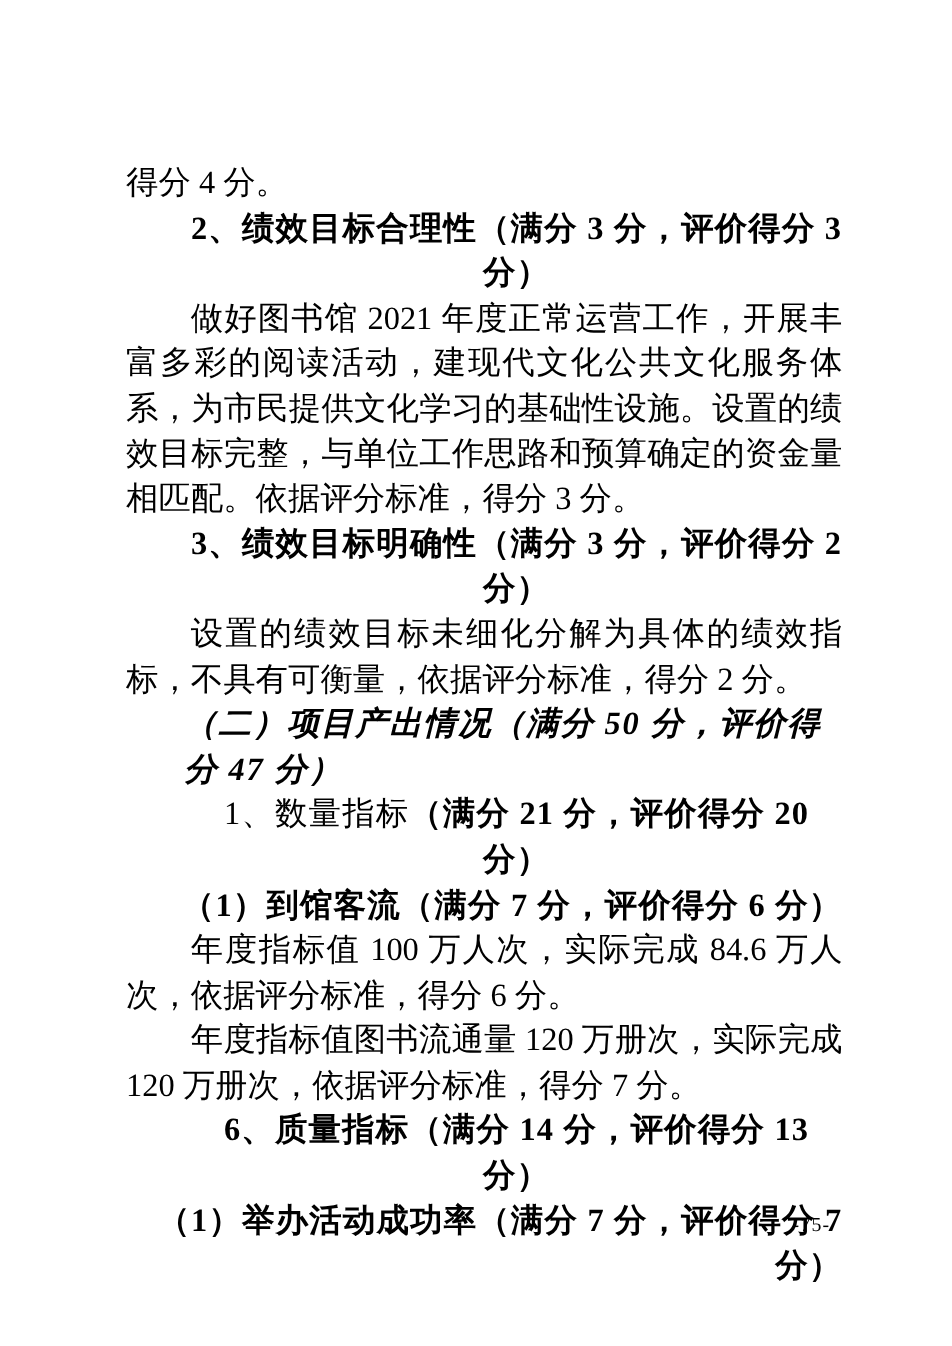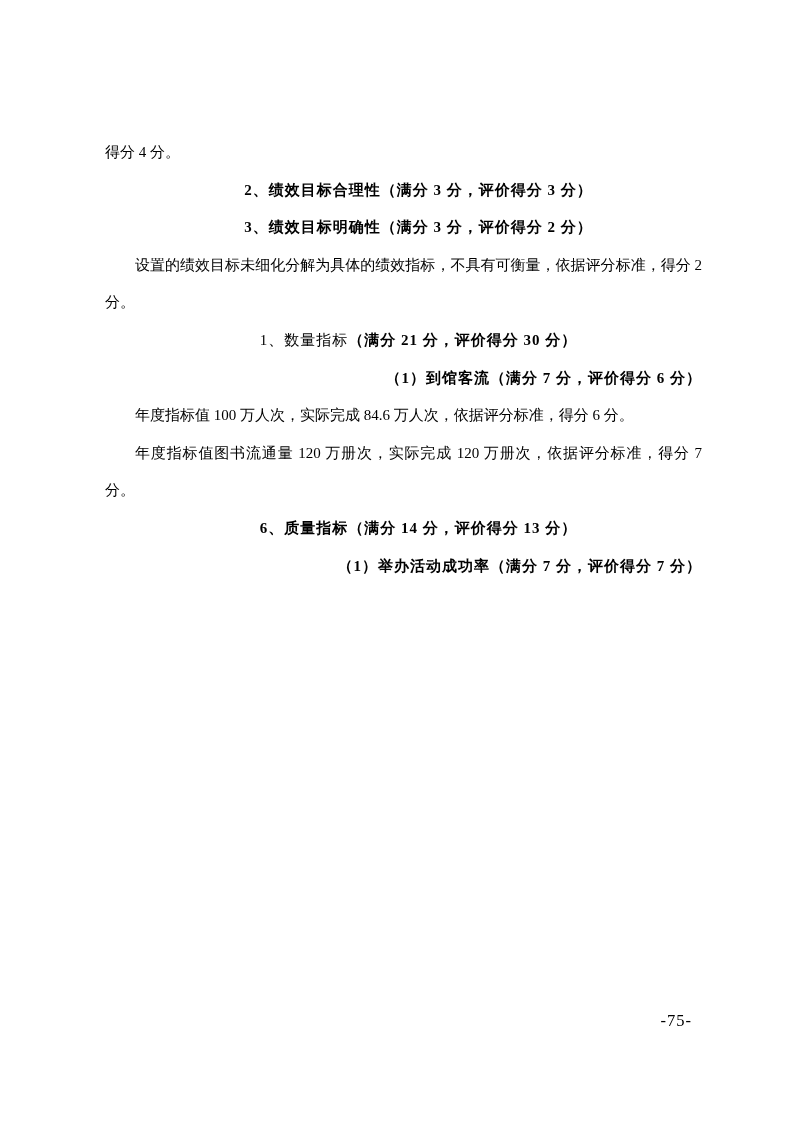--- a/index.html
+++ b/index.html
@@ -16,21 +16,21 @@
     color: #000000;
   }
   .doc-body {
     position: absolute;
     left: 105px;
     top: 134px;
     width: 597px;
   }
   .blk {
     margin: 0;
-    font-size: 15px;
+    font-size: 27px;
     line-height: 37.6px;
     text-align: justify;
     text-justify: inter-ideograph;
     word-break: break-all;
   }
   .para {
     text-indent: 2em;
     font-weight: normal;
   }
   .para-cont {
@@ -68,23 +68,25 @@
     letter-spacing: 1px;
     font-family: "Liberation Serif", "DejaVu Serif", serif;
   }
 </style>
 </head>
 <body>
 
 <div class="doc-body" id="doc-body">
     <p class="blk para-cont">得分 4 分。</p>
     <p class="blk h-num">2、绩效目标合理性（满分 3 分，评价得分 3 分）</p>
+    <p class="blk para">做好图书馆 2021 年度正常运营工作，开展丰富多彩的阅读活动，建现代文化公共文化服务体系，为市民提供文化学习的基础性设施。设置的绩效目标完整，与单位工作思路和预算确定的资金量相匹配。依据评分标准，得分 3 分。</p>
     <p class="blk h-num">3、绩效目标明确性（满分 3 分，评价得分 2 分）</p>
     <p class="blk para">设置的绩效目标未细化分解为具体的绩效指标，不具有可衡量，依据评分标准，得分 2 分。</p>
-    <p class="blk h-num"><span class="run-regular">1、数量指标</span><span class="run-bold">（满分 21 分，评价得分 30 分）</span></p>
+    <p class="blk h-kai">（二）项目产出情况（满分 50 分，评价得分 47 分）</p>
+    <p class="blk h-num"><span class="run-regular">1、数量指标</span><span class="run-bold">（满分 21 分，评价得分 20 分）</span></p>
     <p class="blk h-sub">（1）到馆客流（满分 7 分，评价得分 6 分）</p>
     <p class="blk para">年度指标值 100 万人次，实际完成 84.6 万人次，依据评分标准，得分 6 分。</p>
     <p class="blk para">年度指标值图书流通量 120 万册次，实际完成 120 万册次，依据评分标准，得分 7 分。</p>
     <p class="blk h-num">6、质量指标（满分 14 分，评价得分 13 分）</p>
     <p class="blk h-sub">（1）举办活动成功率（满分 7 分，评价得分 7 分）</p>
   </div>
 
 <div class="page-number">-75-</div>
 
 </body></html>

